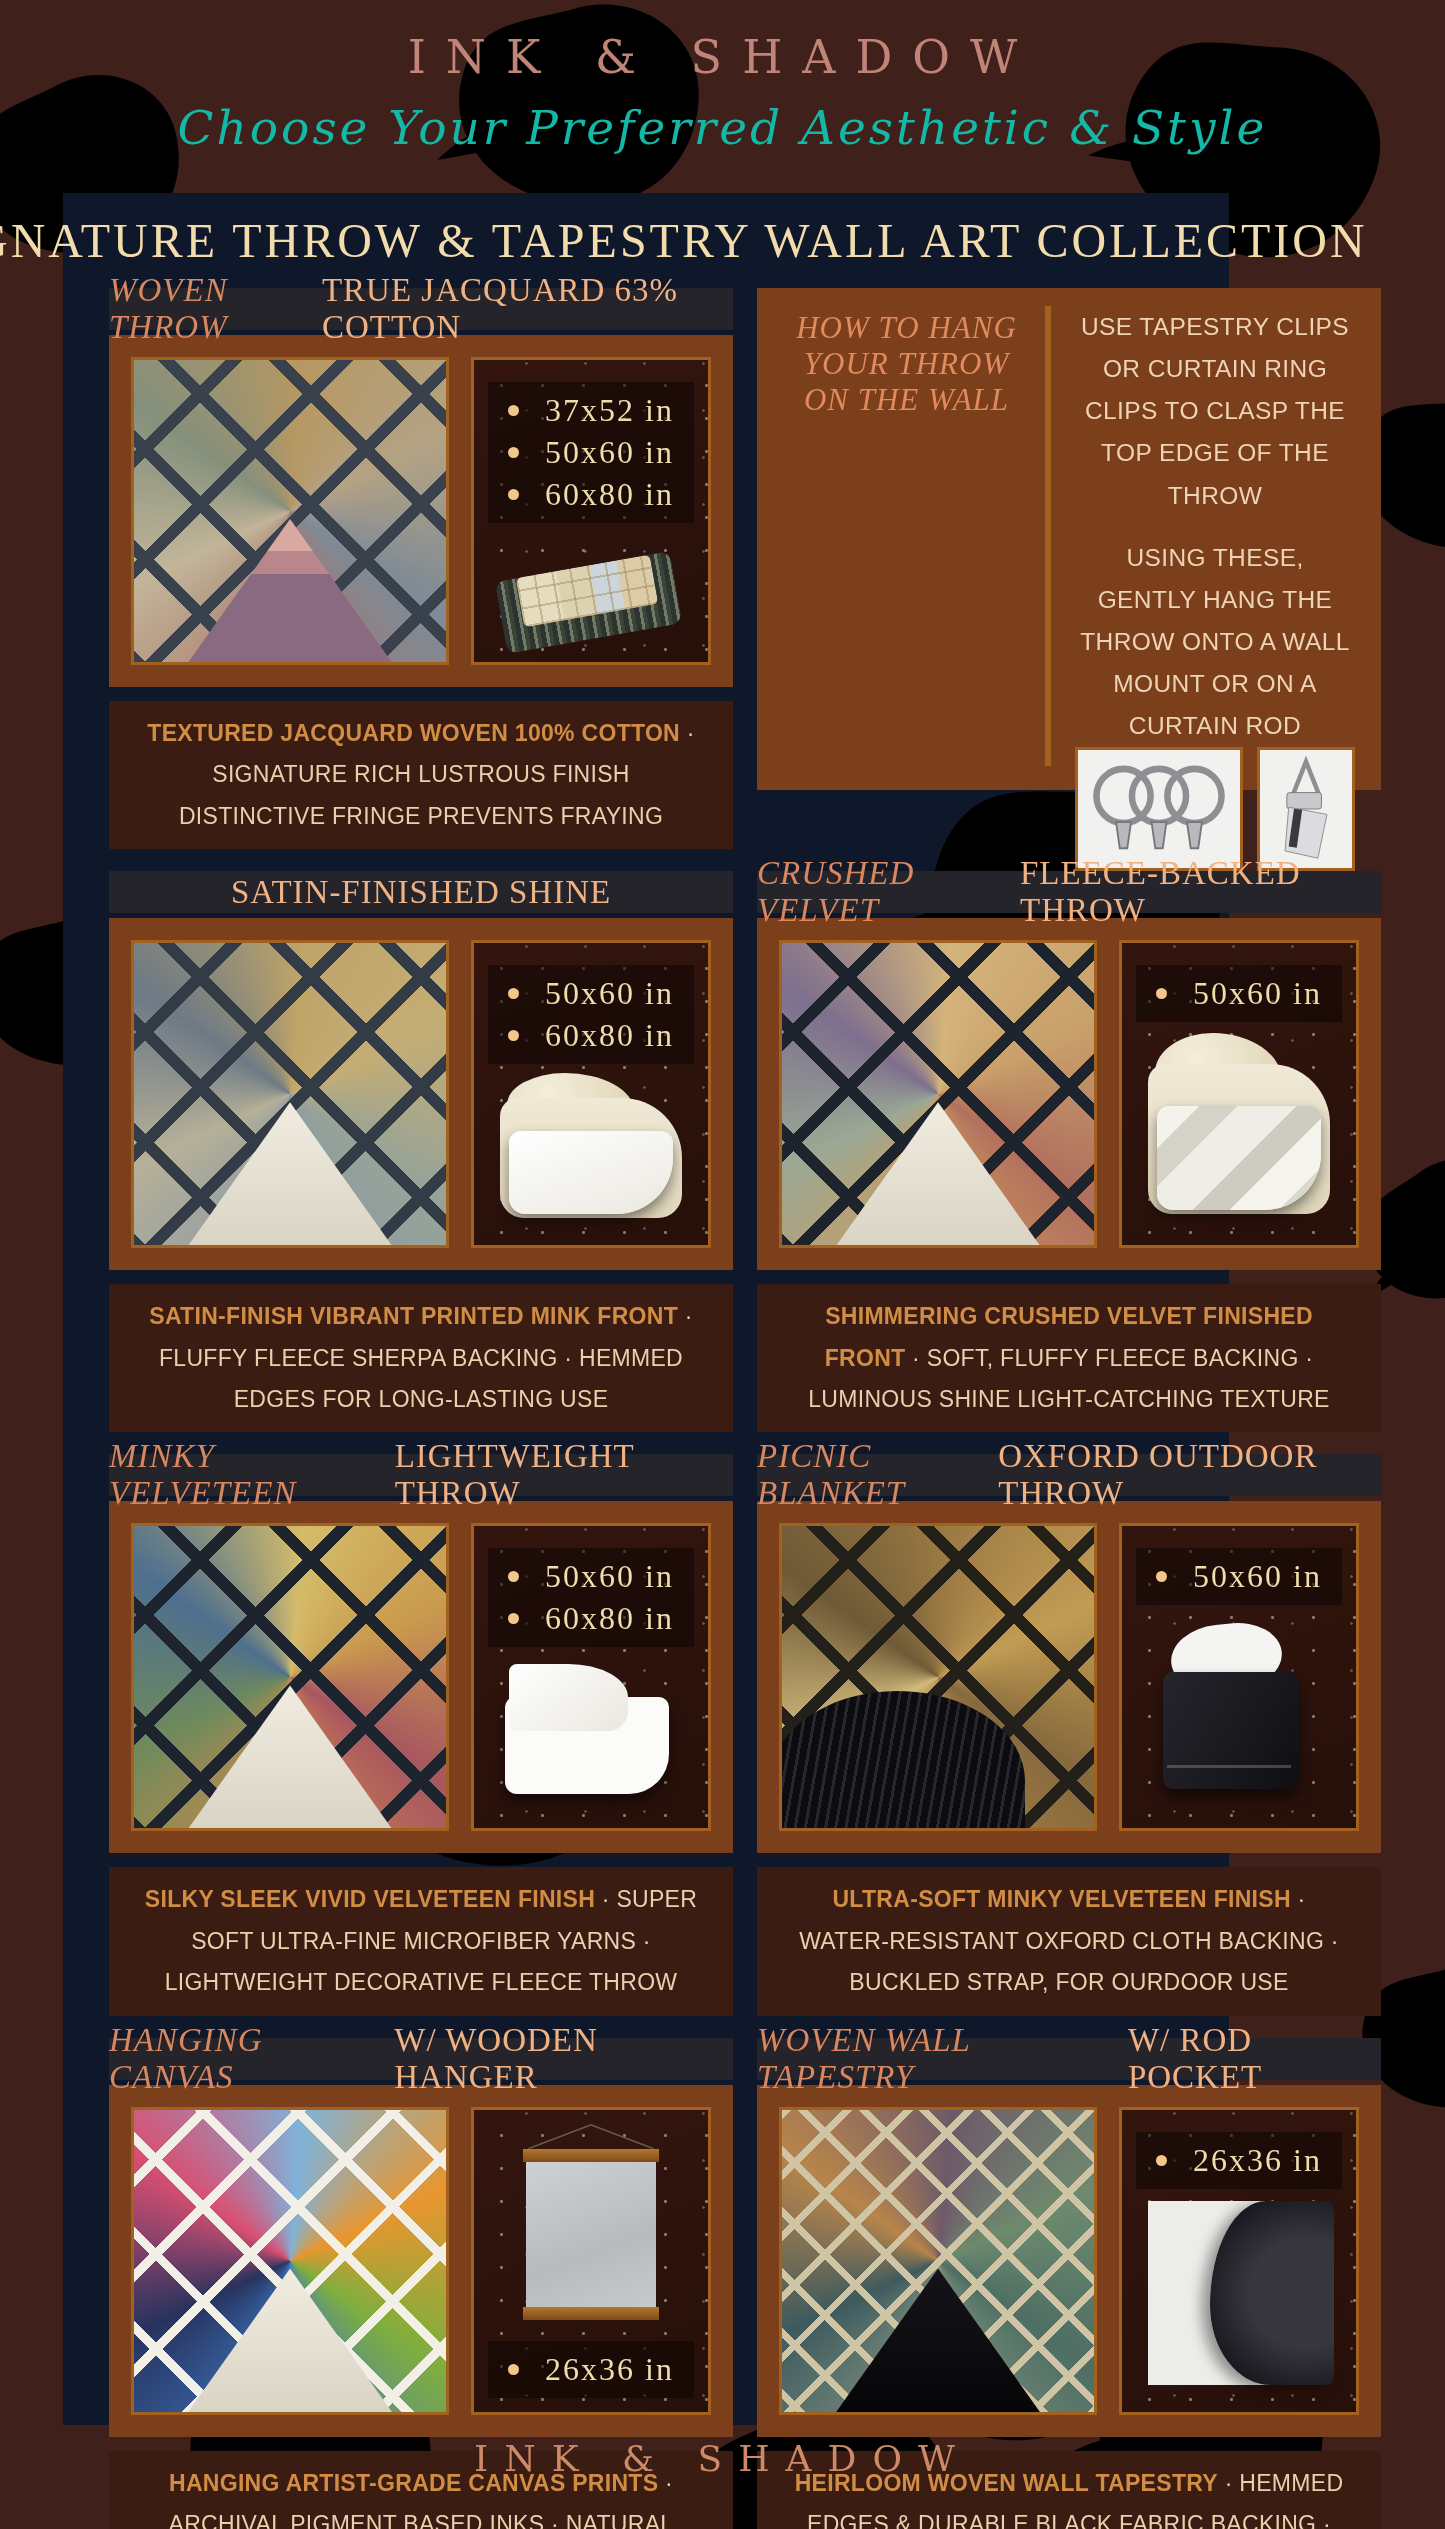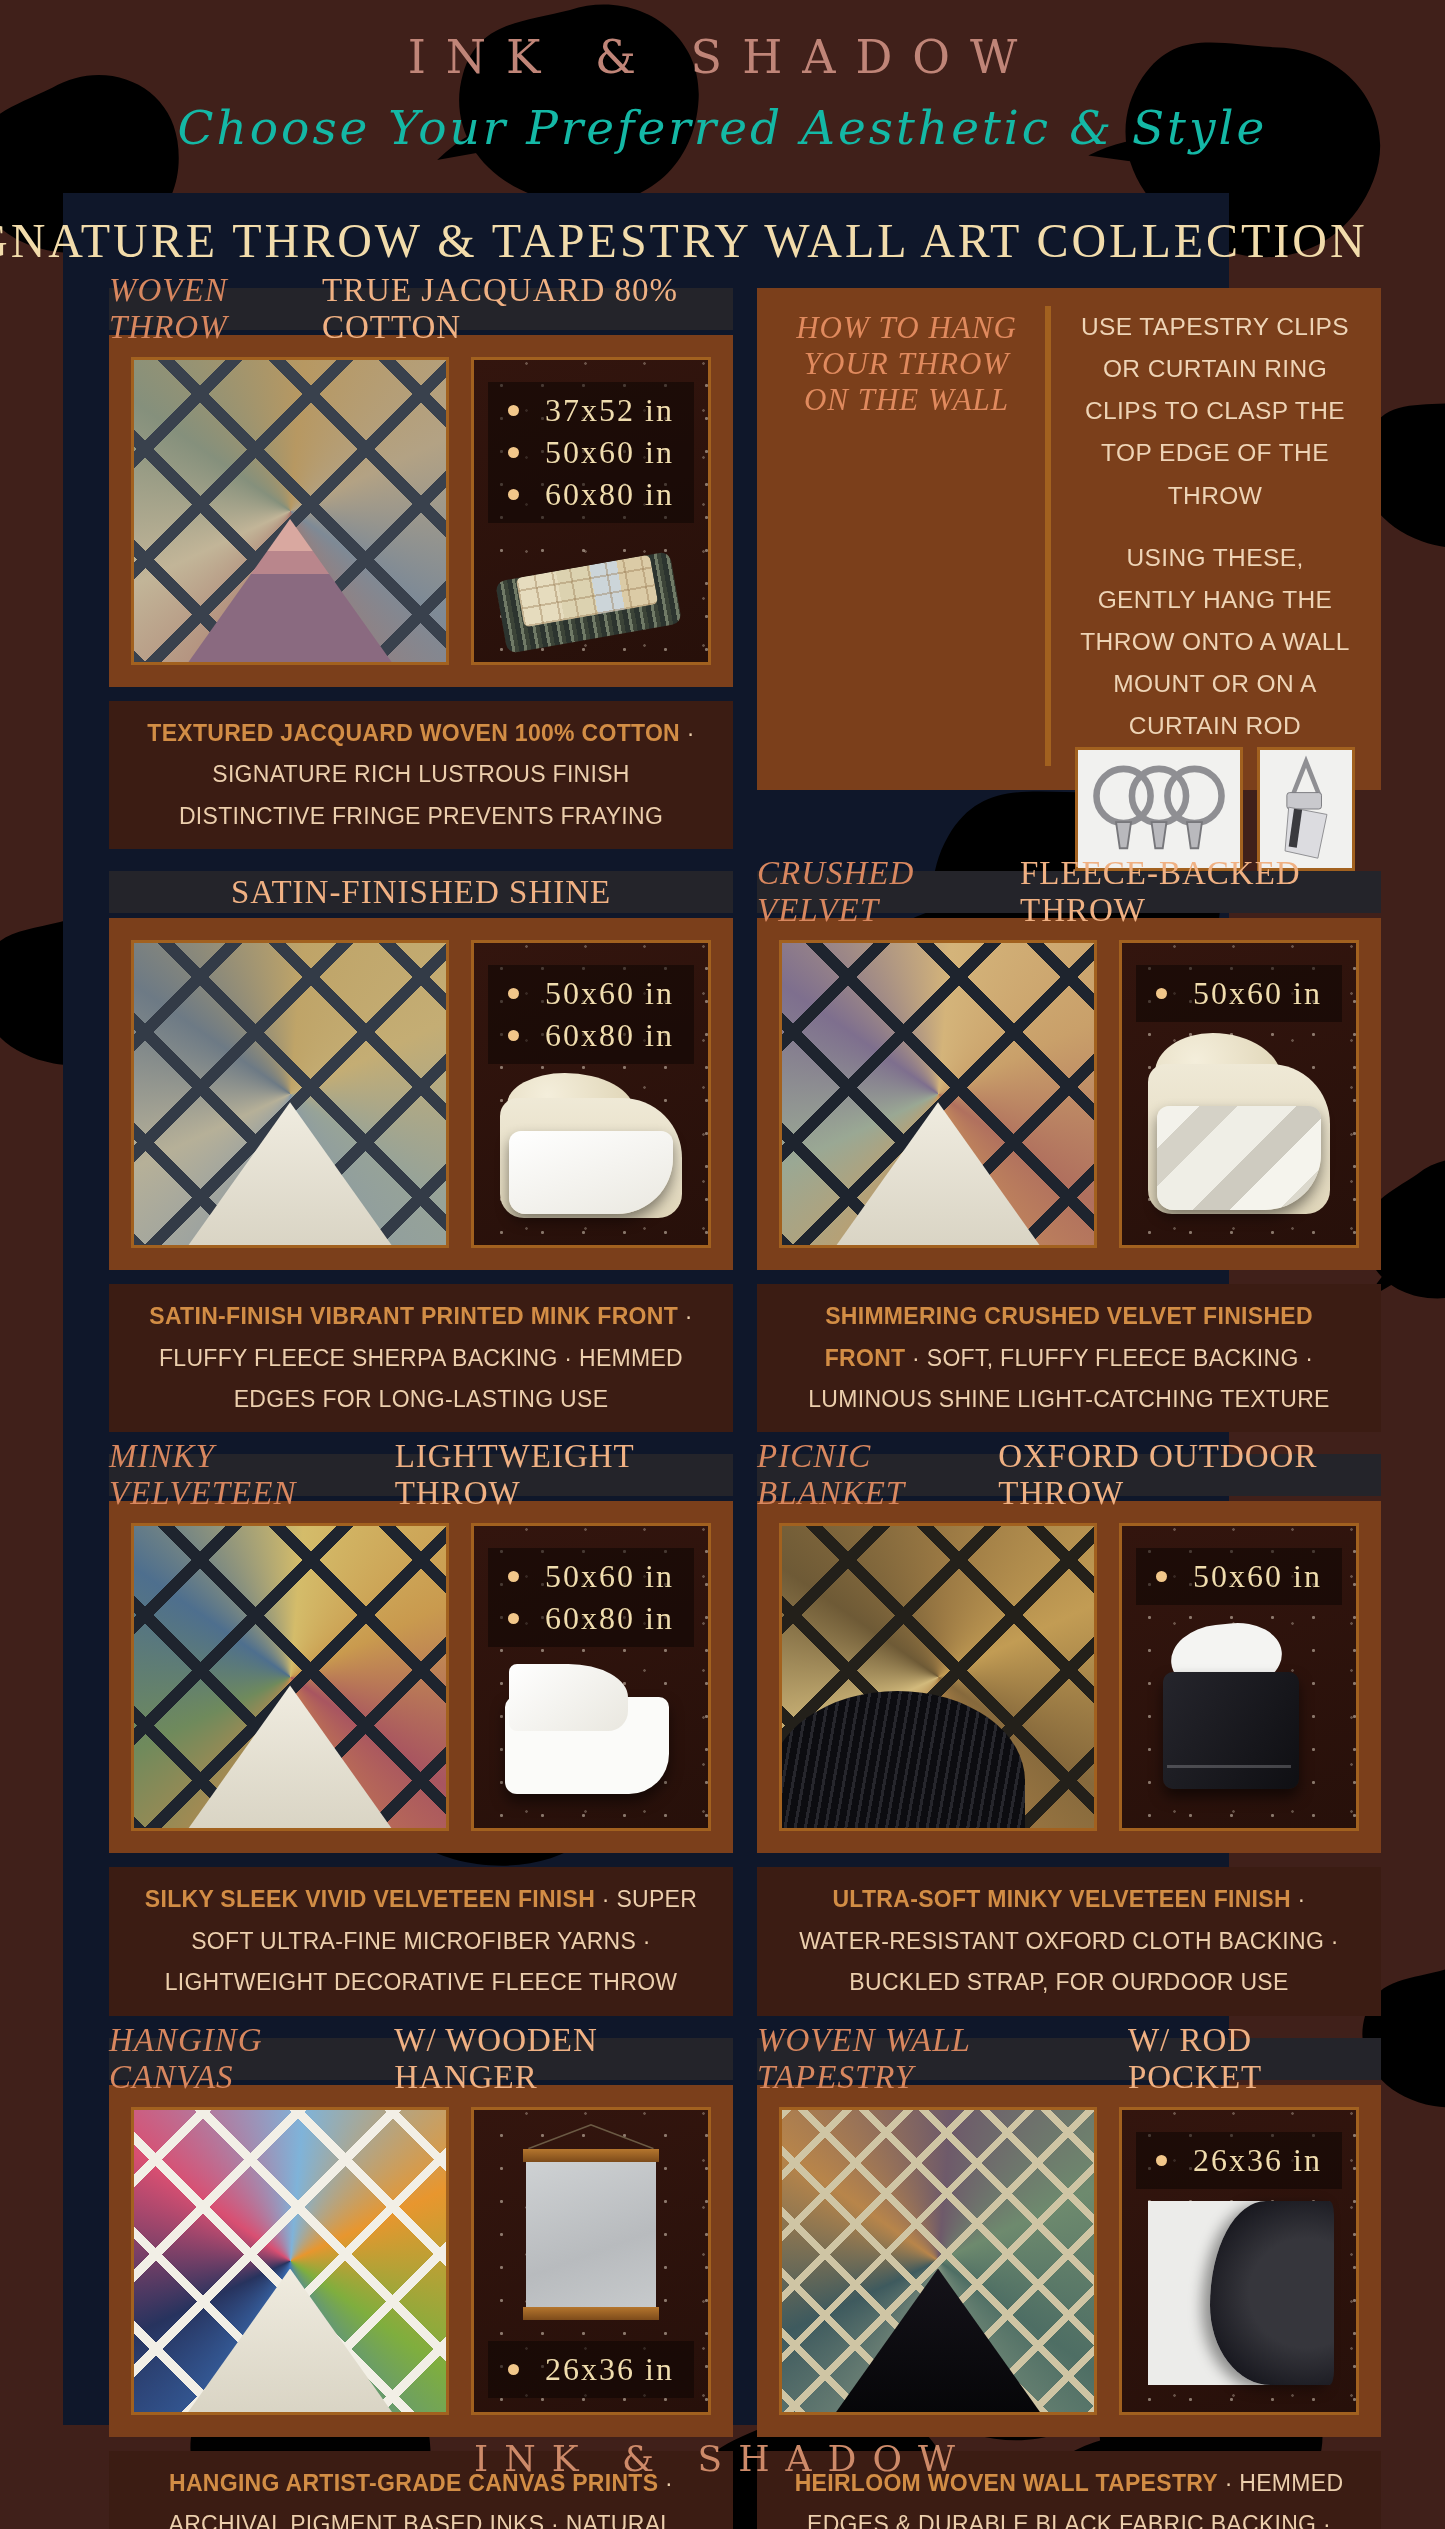--- a/index.html
+++ b/index.html
@@ -197,21 +197,21 @@
     <div class="panel-inner">
       <div class="band">
         <div class="collection-title">SIGNATURE THROW &amp; TAPESTRY WALL ART COLLECTION</div>
       </div>
 
       <div class="row">
 
         <section>
           <div class="bar">
             <span class="t-it">WOVEN THROW</span>
-            <span class="t-ro">TRUE JACQUARD 80% COTTON</span>
+            <span class="t-ro">TRUE JACQUARD 63% COTTON</span>
           </div>
           <div class="card">
             <div class="photo ph-jacquard">
               <div class="quilt"></div>
               <div class="fold fold-pink"></div>
             </div>
             <div class="rpanel">
               <div class="chip">
                 <div class="size-row">
                     <span class="dot"></span>

